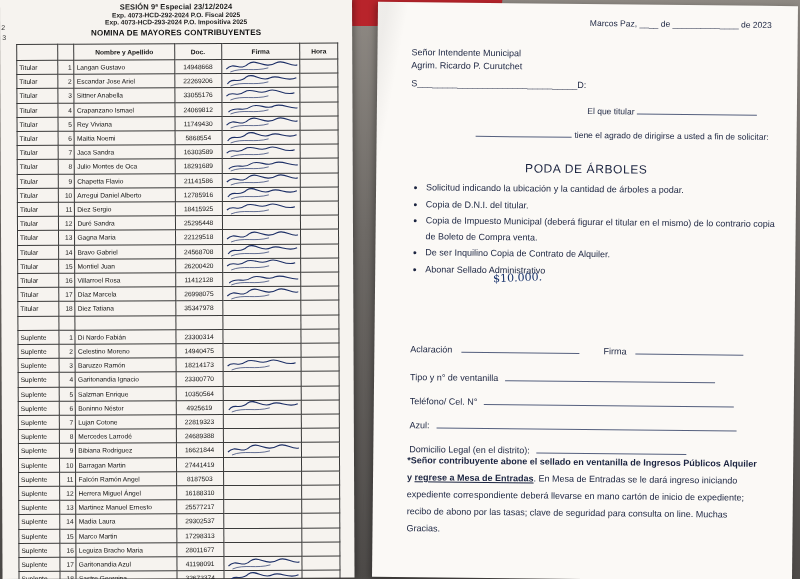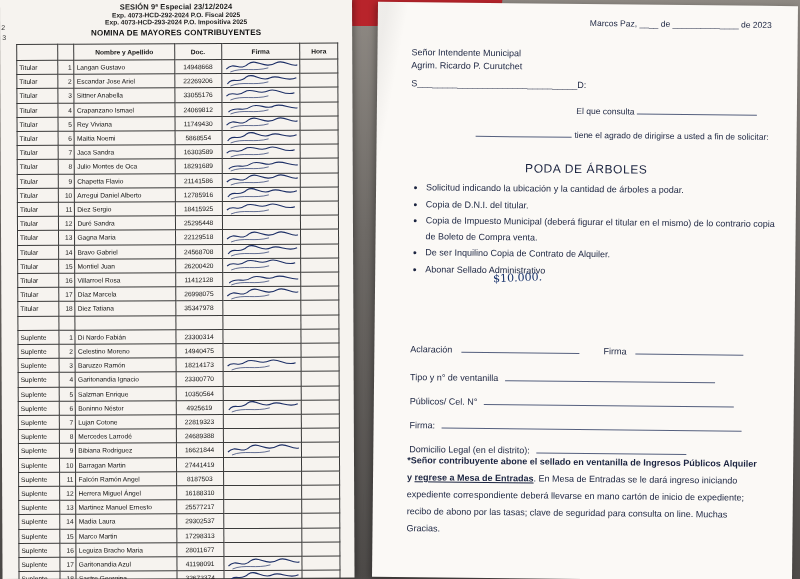--- a/index.html
+++ b/index.html
@@ -556,21 +556,21 @@
 
   <div class="r-top">Marcos Paz, ____ de ______________ de 2023</div>
 
   <div class="r-dest">
     <div>Señor Intendente Municipal</div>
     <div>Agrim. Ricardo P. Curutchet</div>
   </div>
   <div class="r-s">S________________________________D:</div>
 
   <div class="r-elque">
-    <span>El que consulta</span>
+    <span>El que titular</span>
     <span class="line" style="width:120px"></span>
   </div>
   <div class="r-tiene">
     <span class="line" style="width:96px"></span>
     <span>tiene el agrado de dirigirse a usted a fin de solicitar:</span>
   </div>
 
   <div class="r-title">PODA DE ÁRBOLES</div>
 
   <ul class="req" id="req-list">
@@ -589,26 +589,26 @@
     <span style="margin-left:22px;">Firma</span>
     <span class="line" style="width:108px;margin-left:6px;"></span>
   </div>
 
   <div class="f-row" style="left:36px;top:368px;width:350px;">
     <span>Tipo y n° de ventanilla</span>
     <span class="line" style="width:210px;margin-left:4px;"></span>
   </div>
 
   <div class="f-row" style="left:36px;top:392px;width:350px;">
-    <span>Públicos/ Cel. N°</span>
+    <span>Teléfono/ Cel. N°</span>
     <span class="line" style="width:250px;margin-left:4px;"></span>
   </div>
 
   <div class="f-row" style="left:36px;top:416px;width:350px;">
-    <span>Firma:</span>
+    <span>Azul:</span>
     <span class="line" style="width:300px;margin-left:4px;"></span>
   </div>
 
   <div class="f-row" style="left:36px;top:440px;width:356px;">
     <span>Domicilio Legal (en el distrito):</span>
     <span class="line" style="width:150px;margin-left:4px;"></span>
   </div>
 
   <div class="r-foot">
     <b>*Señor contribuyente abone el sellado en ventanilla de Ingresos Públicos</b>

